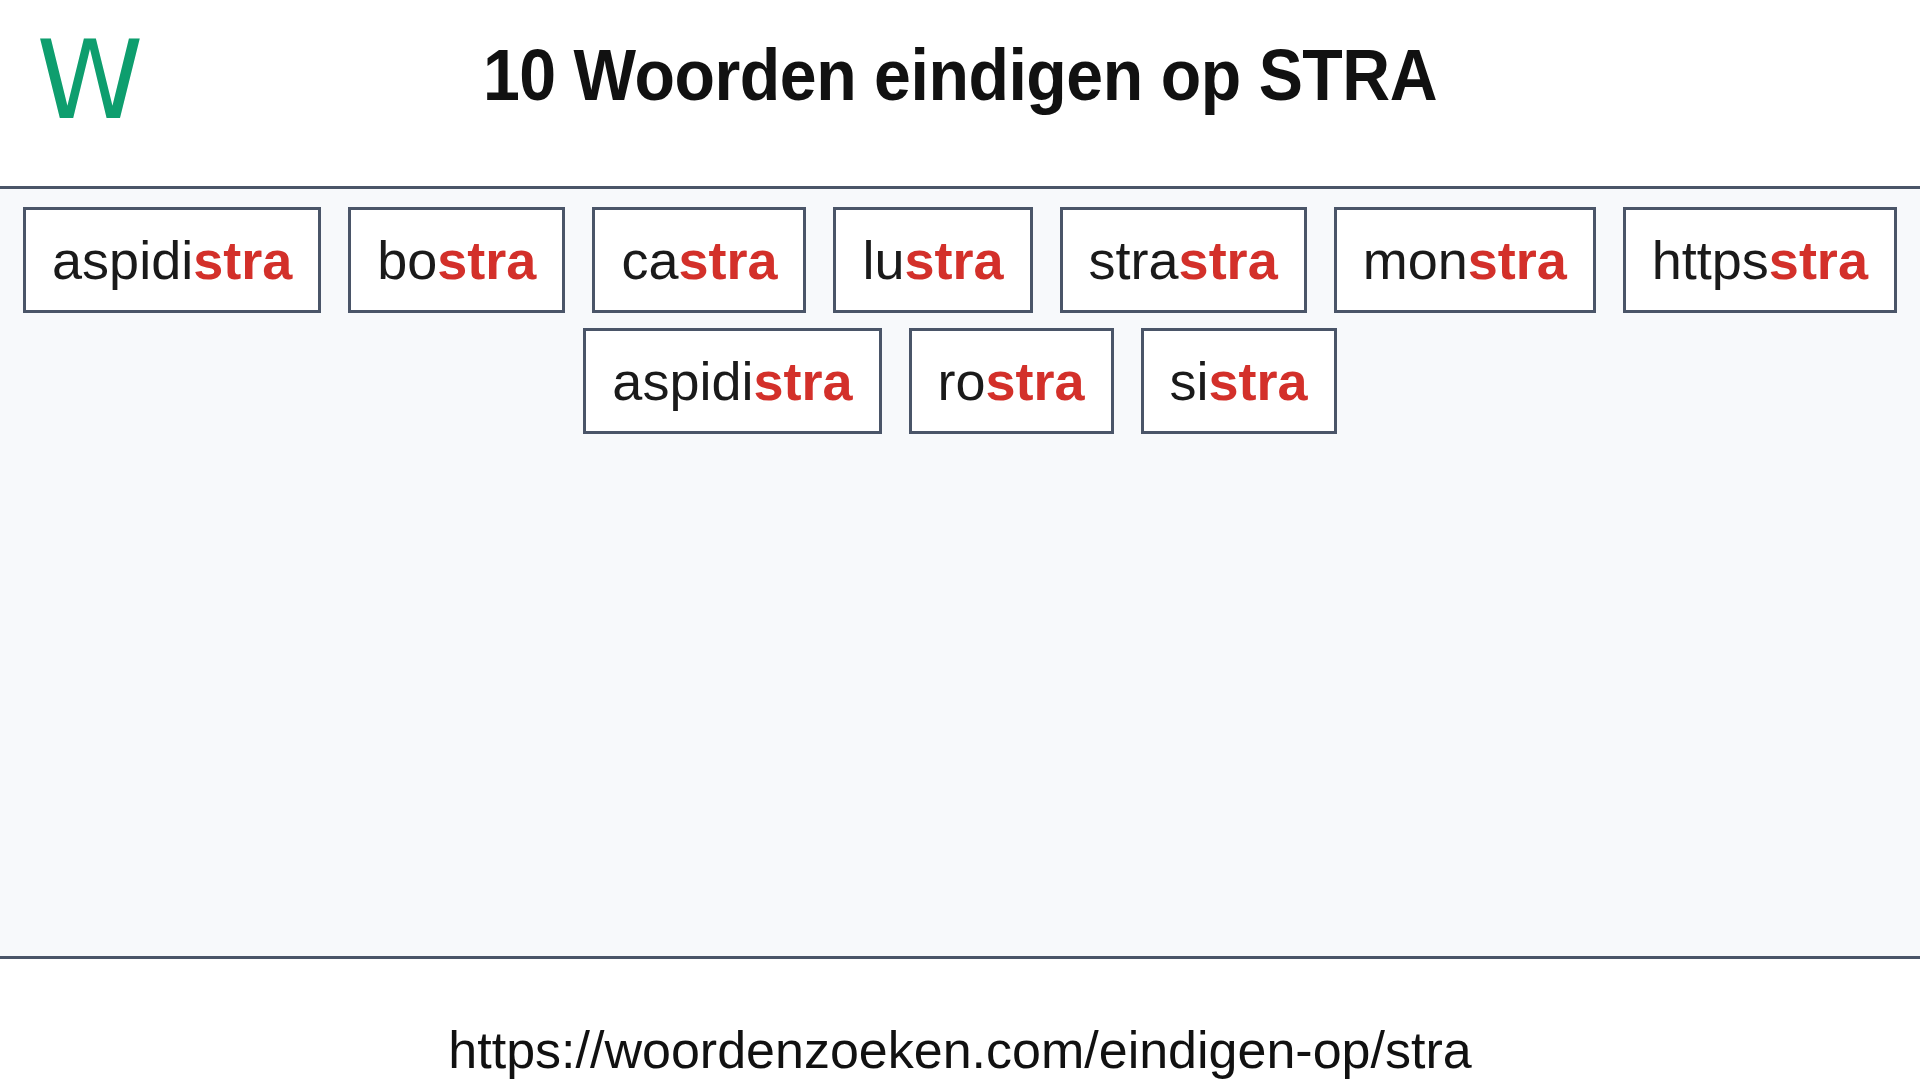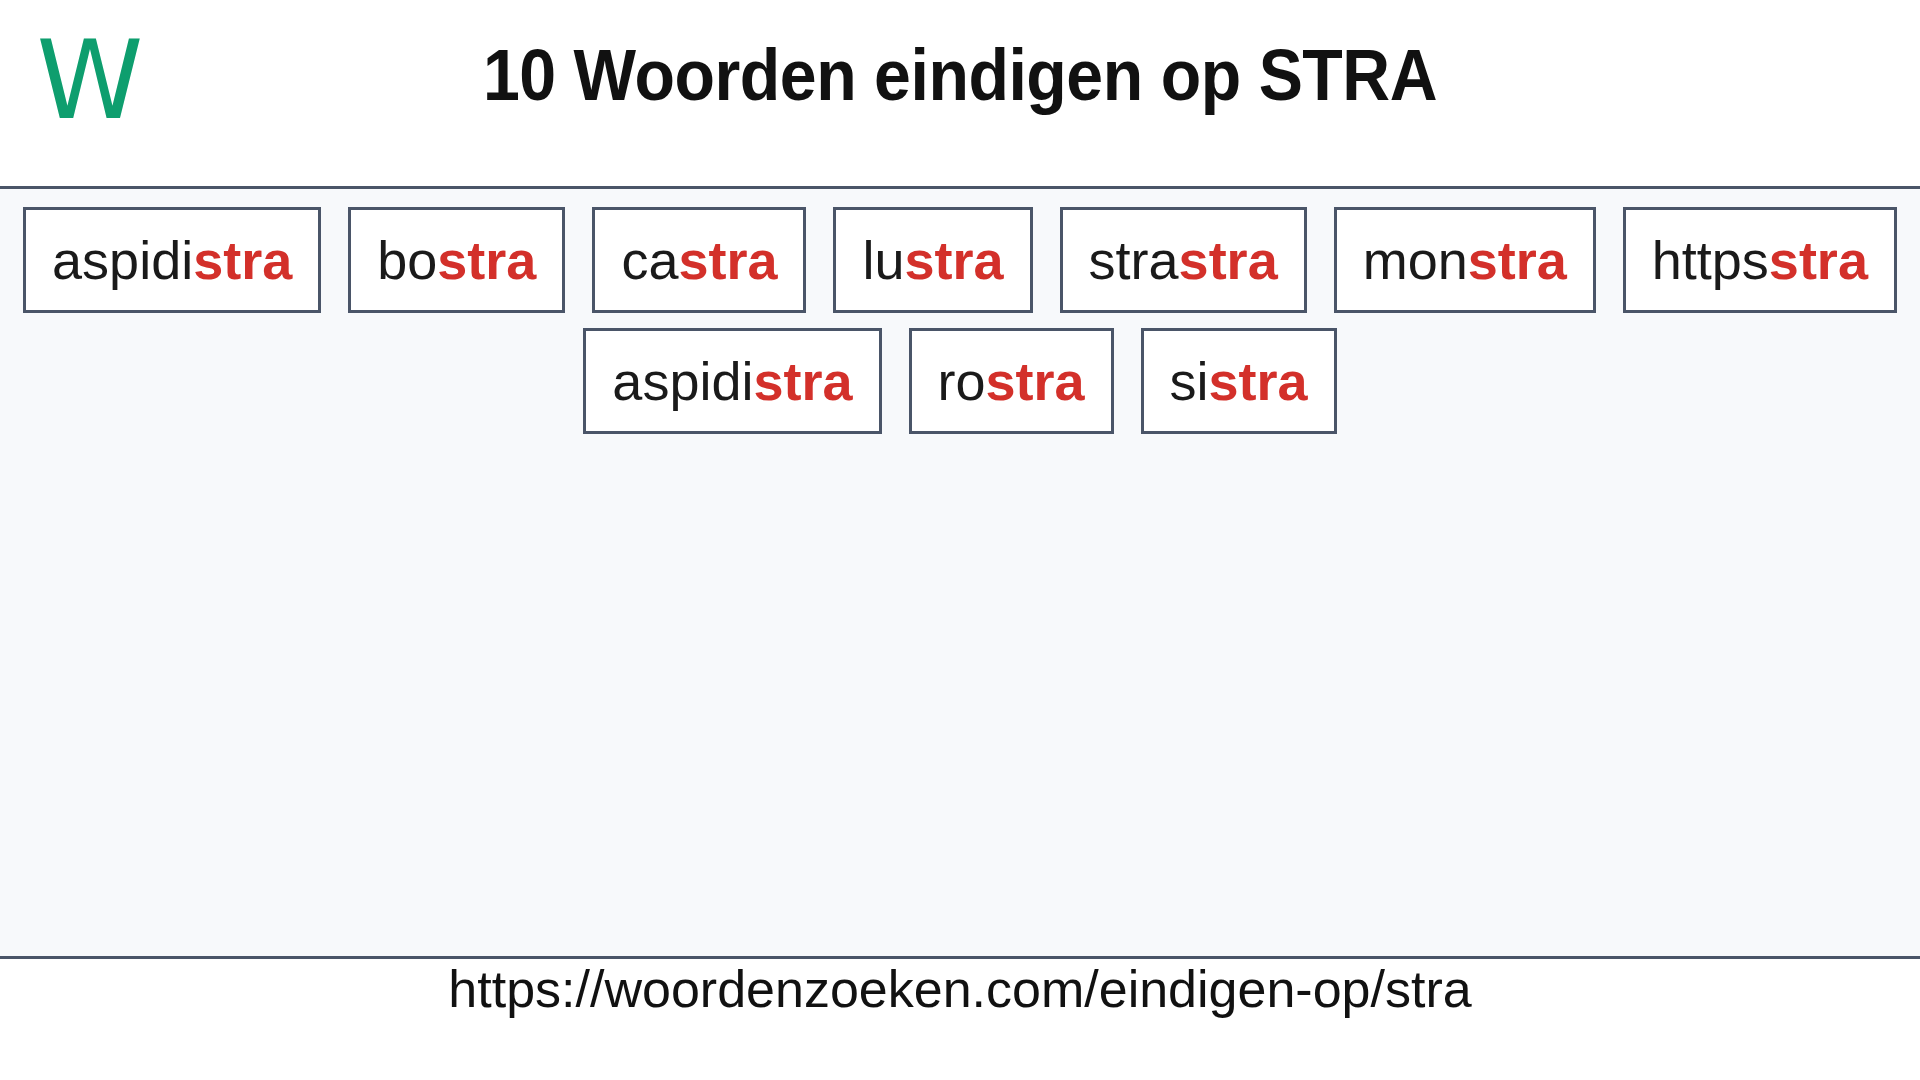--- a/index.html
+++ b/index.html
@@ -119,21 +119,21 @@
 
   
   .footer {
     position: absolute;
     left: 0;
     top: 959px;
     width: 1920px;
     height: 121px;
     background: #ffffff;
     display: flex;
-    align-items: flex-start;
+    align-items: flex-end;
     justify-content: center;
   }
 
   .footer-url {
     color: #111111;
     font-size: 52px;
     font-family: "Liberation Sans", "DejaVu Sans", sans-serif;
     font-weight: 400;
     letter-spacing: 0px;
     white-space: nowrap;

